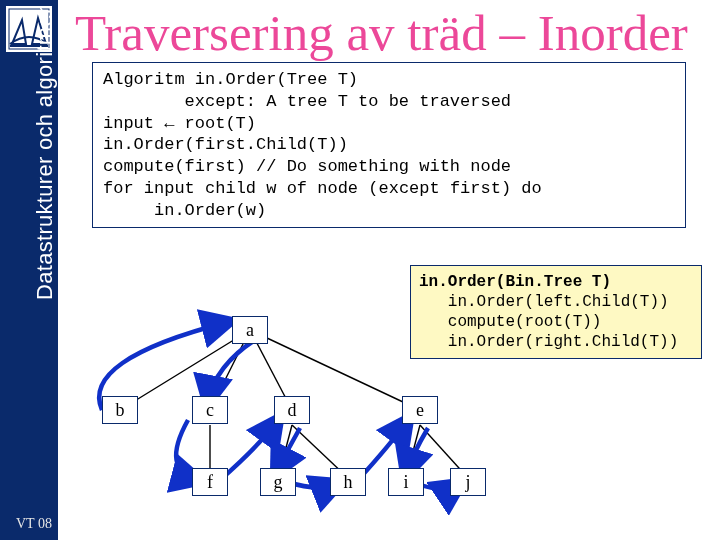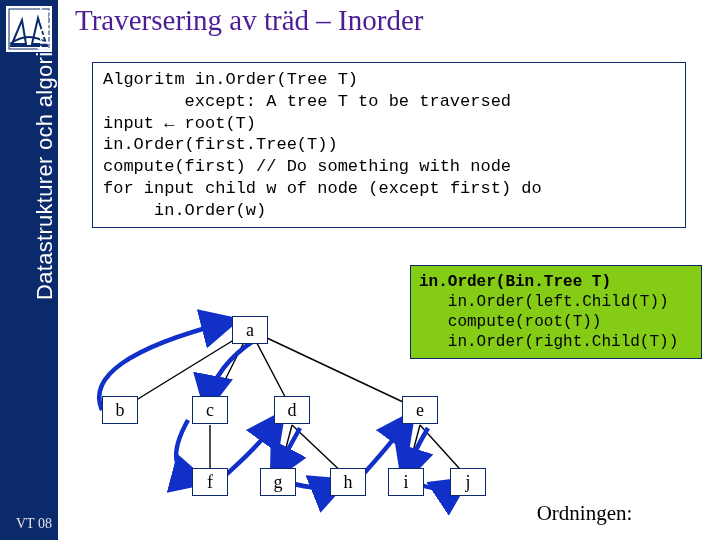--- a/index.html
+++ b/index.html
@@ -22,35 +22,35 @@
     transform: rotate(-90deg); transform-origin: left top;
     color: #fff; font-size: 22px; font-family: Arial, sans-serif;
     white-space: nowrap; letter-spacing: .3px;
   }
   .footer-label {
     position: absolute; left: 16px; bottom: 8px;
     color: #e5e5e5; font-size: 14px; font-family: 'Times New Roman', serif;
   }
   .title {
     position: absolute; left: 75px; top: 4px;
-    font-size: 29px; color: #4c1d95;
+    font-size: 51px; color: #ec4899;
     font-family: 'Times New Roman', serif;
   }
   .algo-box {
     position: absolute; left: 92px; top: 62px; width: 594px;
     border: 1.5px solid #0a2a6b; padding: 6px 10px;
     font-family: 'Courier New', monospace; font-size: 17px;
     line-height: 1.28; background: #fff; white-space: pre;
   }
   .algo-box b { font-weight: 400; }
   .bin-box {
     position: absolute; left: 410px; top: 265px; width: 292px;
     border: 1.5px solid #0a2a6b; padding: 6px 8px;
     font-family: 'Courier New', monospace; font-size: 16px;
-    line-height: 1.25; background: #84cc16; white-space: pre;
+    line-height: 1.25; background: #fef9c3; white-space: pre;
   }
   .tree-svg {
     position: absolute; left: 60px; top: 270px; width: 660px; height: 270px;
   }
   .node {
     position: absolute; width: 36px; height: 28px;
     border: 1.5px solid #0a2a6b; background: #fff;
     display: flex; align-items: center; justify-content: center;
     font-family: 'Times New Roman', serif; font-size: 18px;
     z-index: 3;
@@ -75,21 +75,21 @@
   </div>
   <div class="vertical-label">Datastrukturer och algoritmer</div>
   <div class="footer-label">VT 08</div>
 </div>
 
 <div class="title">Traversering av träd – Inorder</div>
 
 <div class="algo-box"><b>Algoritm</b><span> in.Order(Tree T)</span>
 <span>        except: A tree T to be traversed</span>
 <span>input ← root(T)</span>
-<span>in.Order(first.Tree(T))</span>
+<span>in.Order(first.Child(T))</span>
 <span>compute(first) // Do something with node</span>
 <b>for input</b><span> child w </span><b>of</b><span> node (except first) </span><b>do</b>
 <span>     in.Order(w)</span></div>
 
 <div class="bin-box"><b>in.Order(Bin.Tree T)</b>
 <span>   in.Order(left.Child(T))</span>
 <span>   compute(root(T))</span>
 <span>   in.Order(right.Child(T))</span></div>
 
 <svg class="tree-svg" viewBox="0 0 660 270">
@@ -129,14 +129,14 @@
 <div class="node" style="left:192px; top:396px;">c</div>
 <div class="node" style="left:274px; top:396px;">d</div>
 <div class="node" style="left:402px; top:396px;">e</div>
 <div class="node" style="left:192px; top:468px;">f</div>
 <div class="node" style="left:260px; top:468px;">g</div>
 <div class="node" style="left:330px; top:468px;">h</div>
 <div class="node" style="left:388px; top:468px;">i</div>
 <div class="node" style="left:450px; top:468px;">j</div>
 
 <div class="ordering">
-  <span>Ordningen:</span><br>
+  <br>
 </div>
 
 </body></html>

